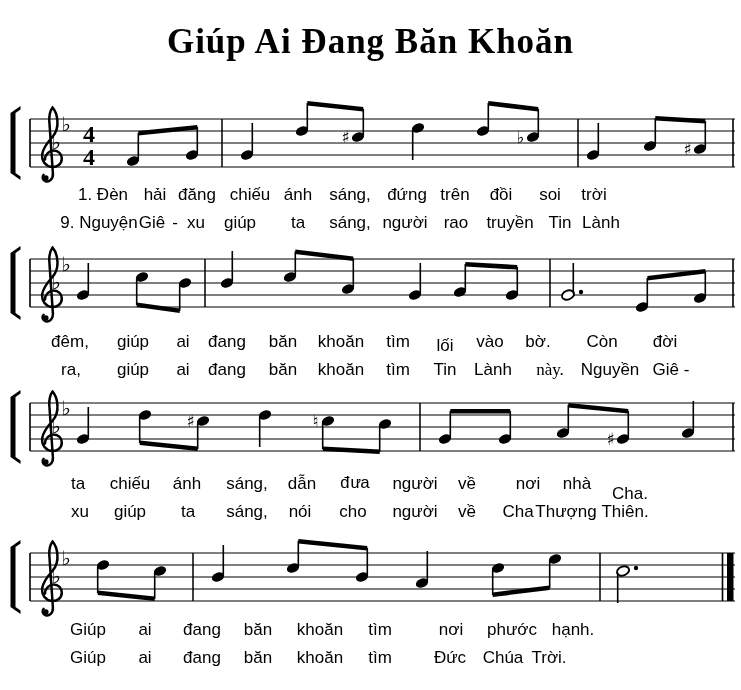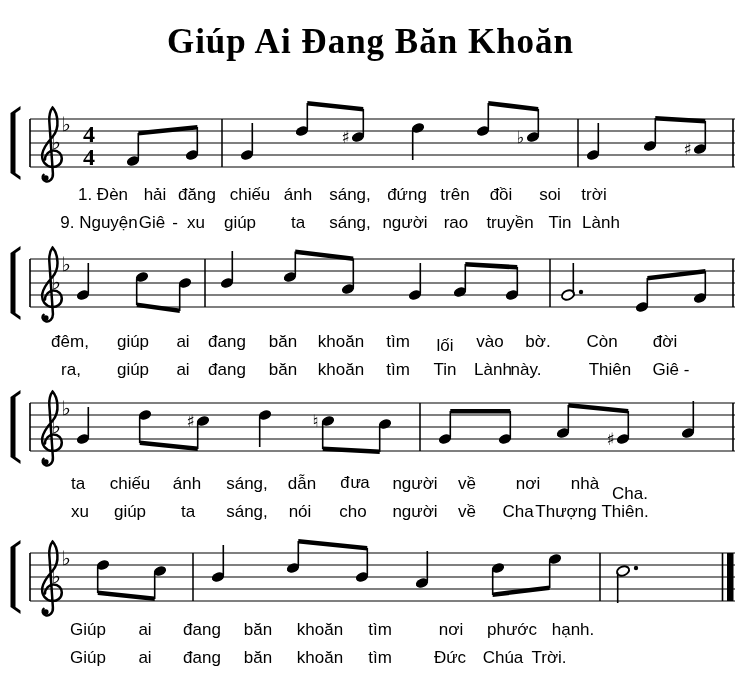--- a/index.html
+++ b/index.html
@@ -207,22 +207,22 @@
         <span class="syl" style="left: 665px; top: 332px;">đời</span>
         <span class="syl" style="left: 71px; top: 360px;">ra,</span>
         <span class="syl" style="left: 133px; top: 360px;">giúp</span>
         <span class="syl" style="left: 183px; top: 360px;">ai</span>
         <span class="syl" style="left: 227px; top: 360px;">đang</span>
         <span class="syl" style="left: 283px; top: 360px;">băn</span>
         <span class="syl" style="left: 341px; top: 360px;">khoăn</span>
         <span class="syl" style="left: 398px; top: 360px;">tìm</span>
         <span class="syl" style="left: 445px; top: 360px;">Tin</span>
         <span class="syl" style="left: 493px; top: 360px;">Lành</span>
-        <span class="syl" style="left: 526px; top: 360px;">này.</span>
-        <span class="syl" style="left: 610px; top: 360px;">Thiên</span>
+        <span class="syl" style="left: 550px; top: 360px; font-family: Liberation Serif, serif;">này.</span>
+        <span class="syl" style="left: 610px; top: 360px;">Nguyền</span>
         <span class="syl" style="left: 671px; top: 360px;">Giê -</span>
       </div>
   </section>
   <section class="system">
     <svg class="notation" viewBox="0 375 741 96" style="top: 375px;">
         <line x1="30" y1="403" x2="735" y2="403" stroke="#000000" stroke-width="1.1"></line>
         <line x1="30" y1="415" x2="735" y2="415" stroke="#000000" stroke-width="1.1"></line>
         <line x1="30" y1="427" x2="735" y2="427" stroke="#000000" stroke-width="1.1"></line>
         <line x1="30" y1="439" x2="735" y2="439" stroke="#000000" stroke-width="1.1"></line>
         <line x1="30" y1="451" x2="735" y2="451" stroke="#000000" stroke-width="1.1"></line>
@@ -293,21 +293,21 @@
     <div>
         <span class="syl" style="left: 78px; top: 474px;">ta</span>
         <span class="syl" style="left: 130px; top: 474px;">chiếu</span>
         <span class="syl" style="left: 187px; top: 474px;">ánh</span>
         <span class="syl" style="left: 247px; top: 474px;">sáng,</span>
         <span class="syl" style="left: 302px; top: 474px;">dẫn</span>
         <span class="syl" style="left: 355px; top: 474px; font-family: Liberation Mono, monospace;">đưa</span>
         <span class="syl" style="left: 415px; top: 474px;">người</span>
         <span class="syl" style="left: 467px; top: 474px;">về</span>
         <span class="syl" style="left: 528px; top: 474px;">nơi</span>
-        <span class="syl" style="left: 577px; top: 474px; margin-left: 8px;">nhà</span>
+        <span class="syl" style="left: 577px; top: 474px;">nhà</span>
         <span class="syl" style="left: 630px; top: 484px;">Cha.</span>
         <span class="syl" style="left: 80px; top: 502px;">xu</span>
         <span class="syl" style="left: 130px; top: 502px;">giúp</span>
         <span class="syl" style="left: 188px; top: 502px;">ta</span>
         <span class="syl" style="left: 247px; top: 502px;">sáng,</span>
         <span class="syl" style="left: 300px; top: 502px;">nói</span>
         <span class="syl" style="left: 353px; top: 502px;">cho</span>
         <span class="syl" style="left: 415px; top: 502px;">người</span>
         <span class="syl" style="left: 467px; top: 502px;">về</span>
         <span class="syl" style="left: 518px; top: 502px;">Cha</span>

